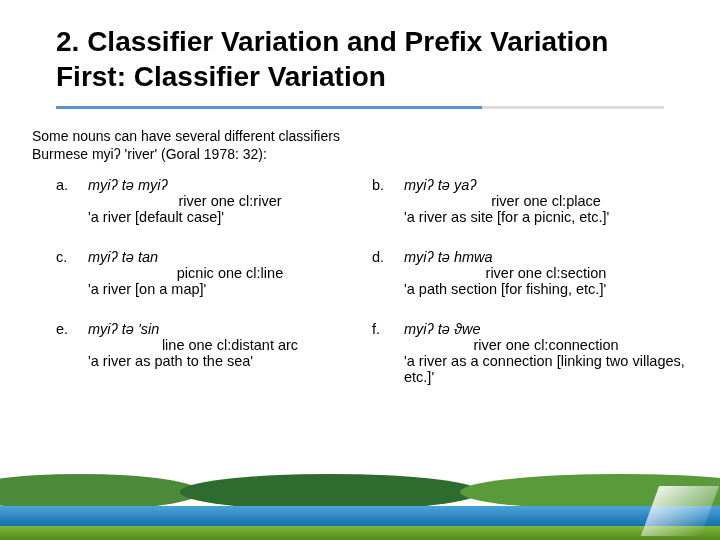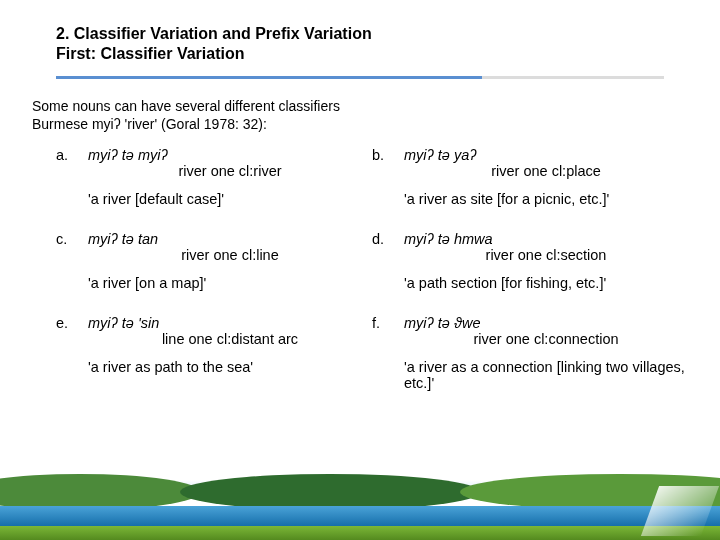--- a/index.html
+++ b/index.html
@@ -16,21 +16,21 @@
     width: 720px;
     height: 540px;
     background: #fff;
     position: relative;
     box-sizing: border-box;
   }
   .header {
     padding: 24px 56px 6px 56px;
   }
   .title {
-    font-size: 16px;
+    font-size: 28px;
     font-weight: bold;
     color: #000;
     line-height: 1.25;
   }
   .title-underline {
     margin: 6px 56px 0 56px;
     height: 3px;
     background: linear-gradient(to right, #5a8fd1 0%, #5a8fd1 70%, #dcdcdc 70%, #dcdcdc 100%);
   }
   .intro {
@@ -63,21 +63,21 @@
   }
   .words {
     font-style: italic;
     white-space: nowrap;
   }
   .gloss {
     white-space: nowrap;
     text-align: center;
   }
   .trans {
-    margin-top: 12px;
+    margin-top: 0;
   }
   
   .landscape {
     position: absolute;
     left: 0;
     right: 0;
     bottom: 0;
     height: 60px;
     pointer-events: none;
   }
@@ -143,21 +143,21 @@
           <div class="trans">'a river as site [for a picnic, etc.]'</div>
         </div>
       </div>
     </div>
 
     <div class="row">
       <div class="cell left">
         <div class="lab">c.</div>
         <div class="ex">
           <div class="words">myiʔ tǝ     tan</div>
-          <div class="gloss">river one  cl:line</div>
+          <div class="gloss">picnic one  cl:line</div>
           <div class="trans">'a river [on a map]'</div>
         </div>
       </div>
       <div class="cell right">
         <div class="lab">d.</div>
         <div class="ex">
           <div class="words">myiʔ tǝ     hmwa</div>
           <div class="gloss">river one  cl:section</div>
           <div class="trans">'a path section [for fishing, etc.]'</div>
         </div>

